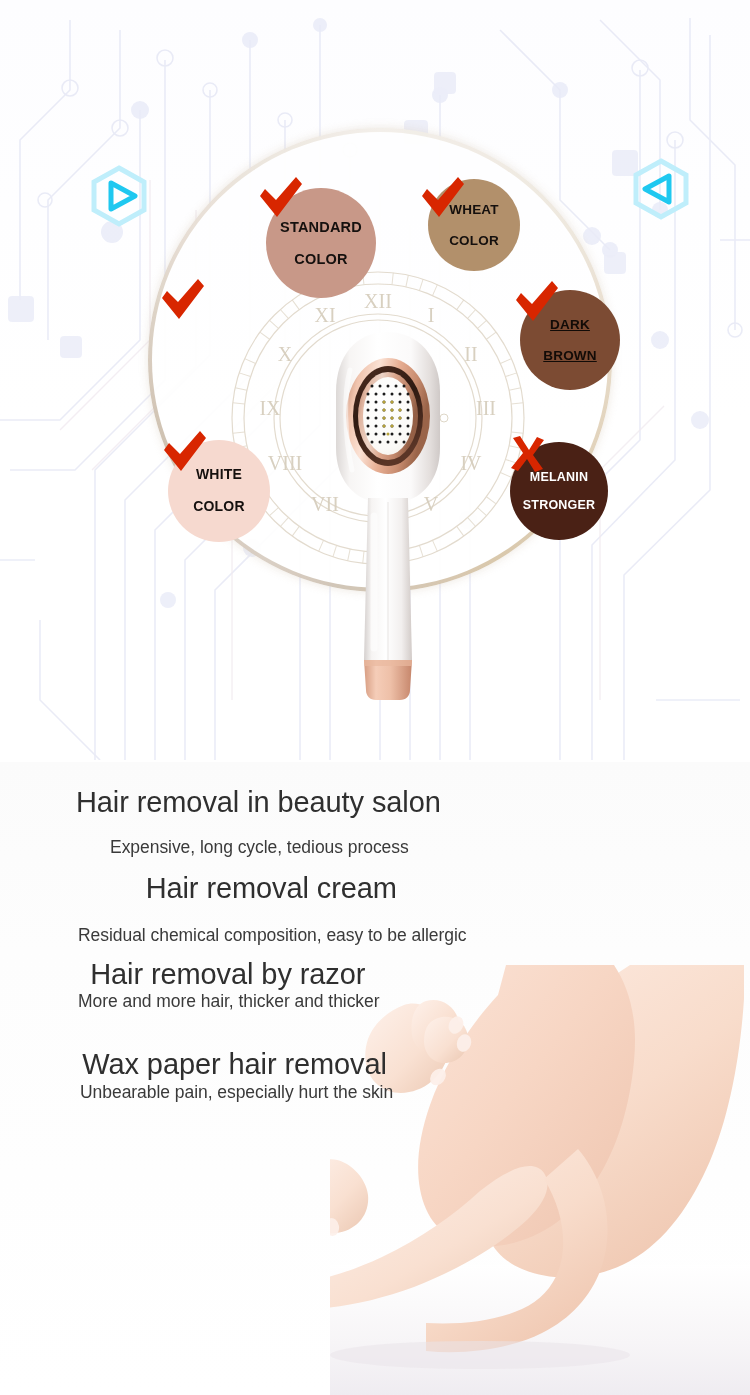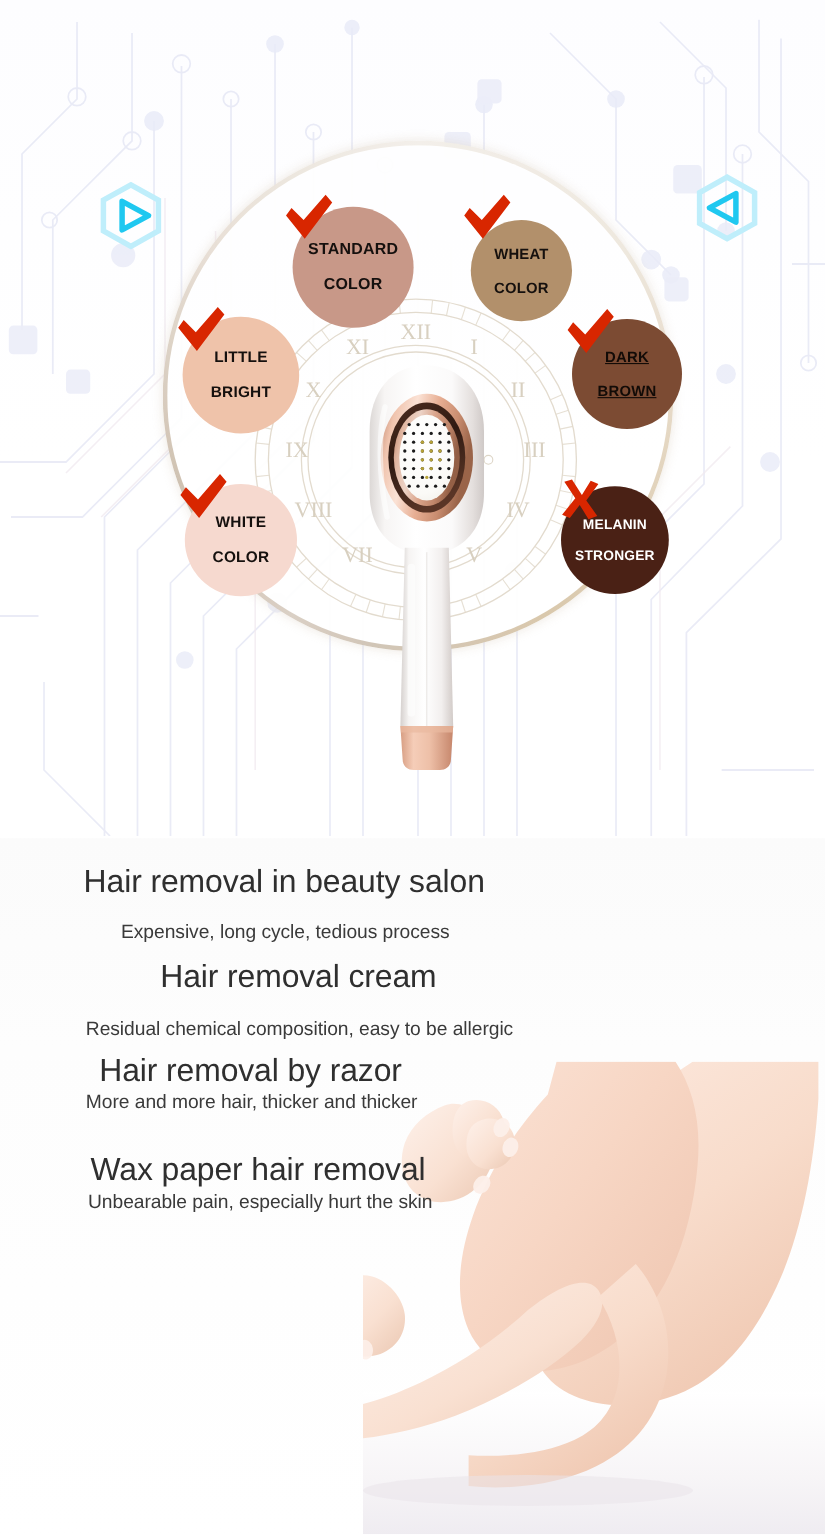--- a/index.html
+++ b/index.html
@@ -47,21 +47,21 @@
   .device{position:absolute;left:330px;top:330px;width:115px;height:375px;}
   .device svg{display:block;width:115px;height:375px;}
 
   
   .bubble{position:absolute;border-radius:50%;display:flex;align-items:center;
     justify-content:center;text-align:center;box-sizing:border-box;
     font-weight:700;line-height:1.12;color:#15100e;letter-spacing:.2px;}
   .bubble span{display:block;padding:0 6px;}
 
   .b-standard{left:266px;top:188px;width:110px;height:110px;background:#c89888;font-size:14.5px;align-items:center;}
-  .b-wheat   {left:428px;top:200px;width:92px; height:92px; background:#b2906b;font-size:13.5px;}
+  .b-wheat   {left:428px;top:179px;width:92px; height:92px; background:#b2906b;font-size:13.5px;}
   .b-little  {left:166px;top:288px;width:106px;height:106px;background:#efc3aa;font-size:14px;}
   .b-dark    {left:520px;top:290px;width:100px;height:100px;background:#7c4b33;font-size:13.5px;color:#120b07;text-decoration:underline;}
   .b-white   {left:168px;top:440px;width:102px;height:102px;background:#f6d9cf;font-size:14px;}
   .b-melanin {left:510px;top:442px;width:98px; height:98px; background:#4a2115;font-size:12.5px;color:#fff;}
 
   
   .mark{position:absolute;width:46px;height:44px;pointer-events:none;}
   .mark svg{display:block;width:46px;height:44px;}
   .m-standard{left:258px;top:176px;}
   .m-wheat   {left:420px;top:176px;}
@@ -427,23 +427,20 @@
 
     <div class="bubble b-wheat">
       <span><span>WHEAT</span><br><span>COLOR</span></span>
     </div>
     <div class="mark m-wheat">
       <svg viewBox="0 0 46 44" xmlns="http://www.w3.org/2000/svg">
         <path d="M2 20 L7 13 L18 24 L38 1 L44 8 L19 41 Z" fill="#d82600"></path>
       </svg>
     </div>
 
-    <div class="bubble b-little">
-      <span><span>LITTLE</span><br><span>BRIGHT</span></span>
-    </div>
     <div class="mark m-little">
       <svg viewBox="0 0 46 44" xmlns="http://www.w3.org/2000/svg">
         <path d="M2 20 L7 13 L18 24 L38 1 L44 8 L19 41 Z" fill="#d82600"></path>
       </svg>
     </div>
 
     <div class="bubble b-dark">
       <span><span>DARK</span><br><span>BROWN</span></span>
     </div>
     <div class="mark m-dark">

